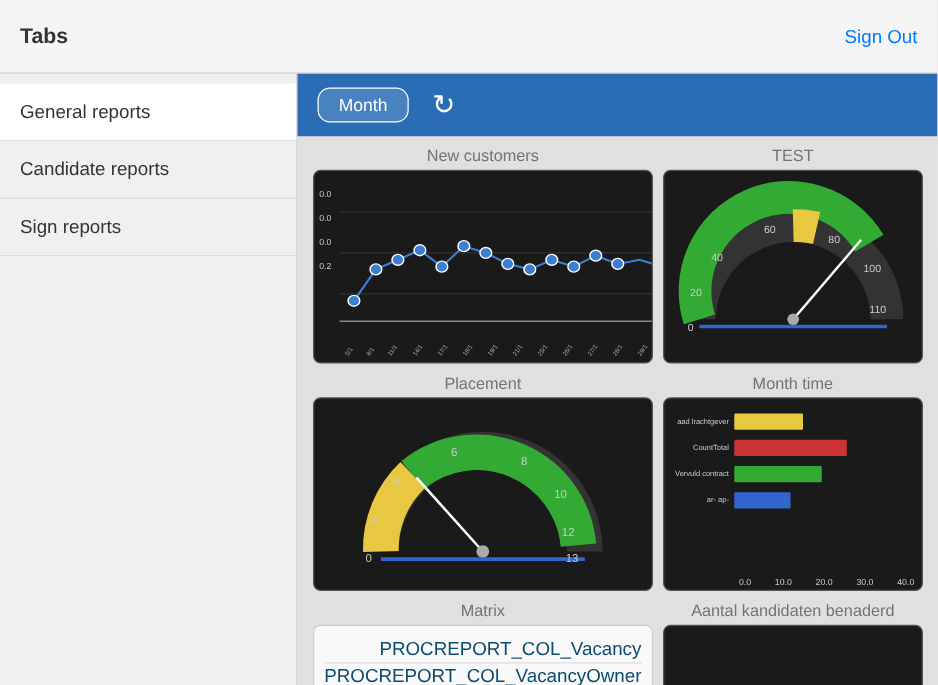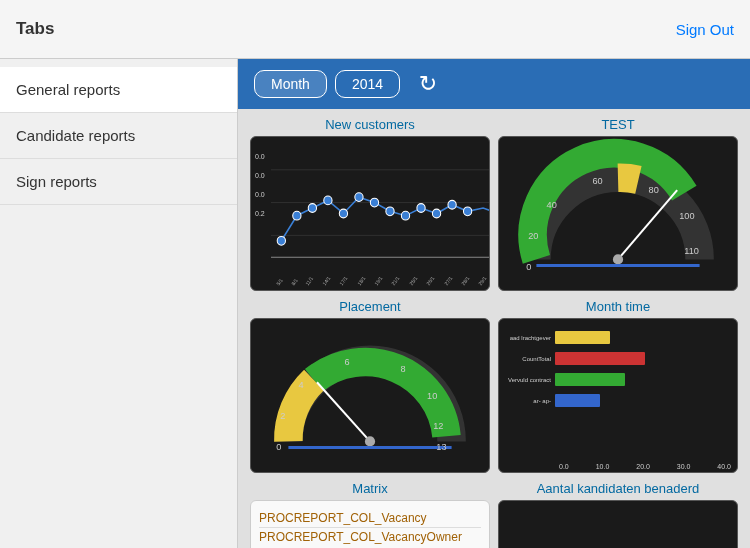--- a/index.html
+++ b/index.html
@@ -107,21 +107,21 @@
     }
 
     .chart-card {
       background: transparent;
       display: flex;
       flex-direction: column;
       align-items: center;
     }
     .chart-title {
       font-size: 13px;
-      color: #0369a1;
+      color: #737373;
       margin-bottom: 4px;
       text-align: center;
     }
     .chart-box {
       width: 100%;
       background: #1a1a1a;
       border-radius: 6px;
       border: 1px solid #555;
       height: 155px;
       position: relative;
@@ -131,24 +131,25 @@
     
     .matrix-box {
       width: 100%;
       background: #f9f9f9;
       border-radius: 6px;
       border: 1px solid #ccc;
       height: 75px;
       padding: 8px;
     }
     .matrix-row {
-      font-size: 12px;
-      color: #a16207;
+      font-size: 15px;
+      color: #0c4a6e;
       padding: 2px 0;
       border-bottom: 1px solid #ddd;
+      text-align: right;
     }
     .matrix-row:last-child { border-bottom: none; }
   </style>
 </head>
 <body>
 
 <div class="header">
   <span class="header-title">Tabs</span>
   <span class="header-signout">Sign Out</span>
 </div>
@@ -164,21 +165,20 @@
     </div>
     <div class="sidebar-item">
       <span>Sign reports</span>
     </div>
   </div>
 
   <div class="content">
 
     <div class="topbar">
       <button class="topbar-btn active">Month</button>
-      <button class="topbar-btn">2014</button>
       <button class="refresh-btn">
         <span class="refresh-icon">↻</span>
       </button>
     </div>
 
     <div class="charts-grid">
 
       <div class="chart-card">
         <div class="chart-title">New customers</div>
         <div class="chart-box">

